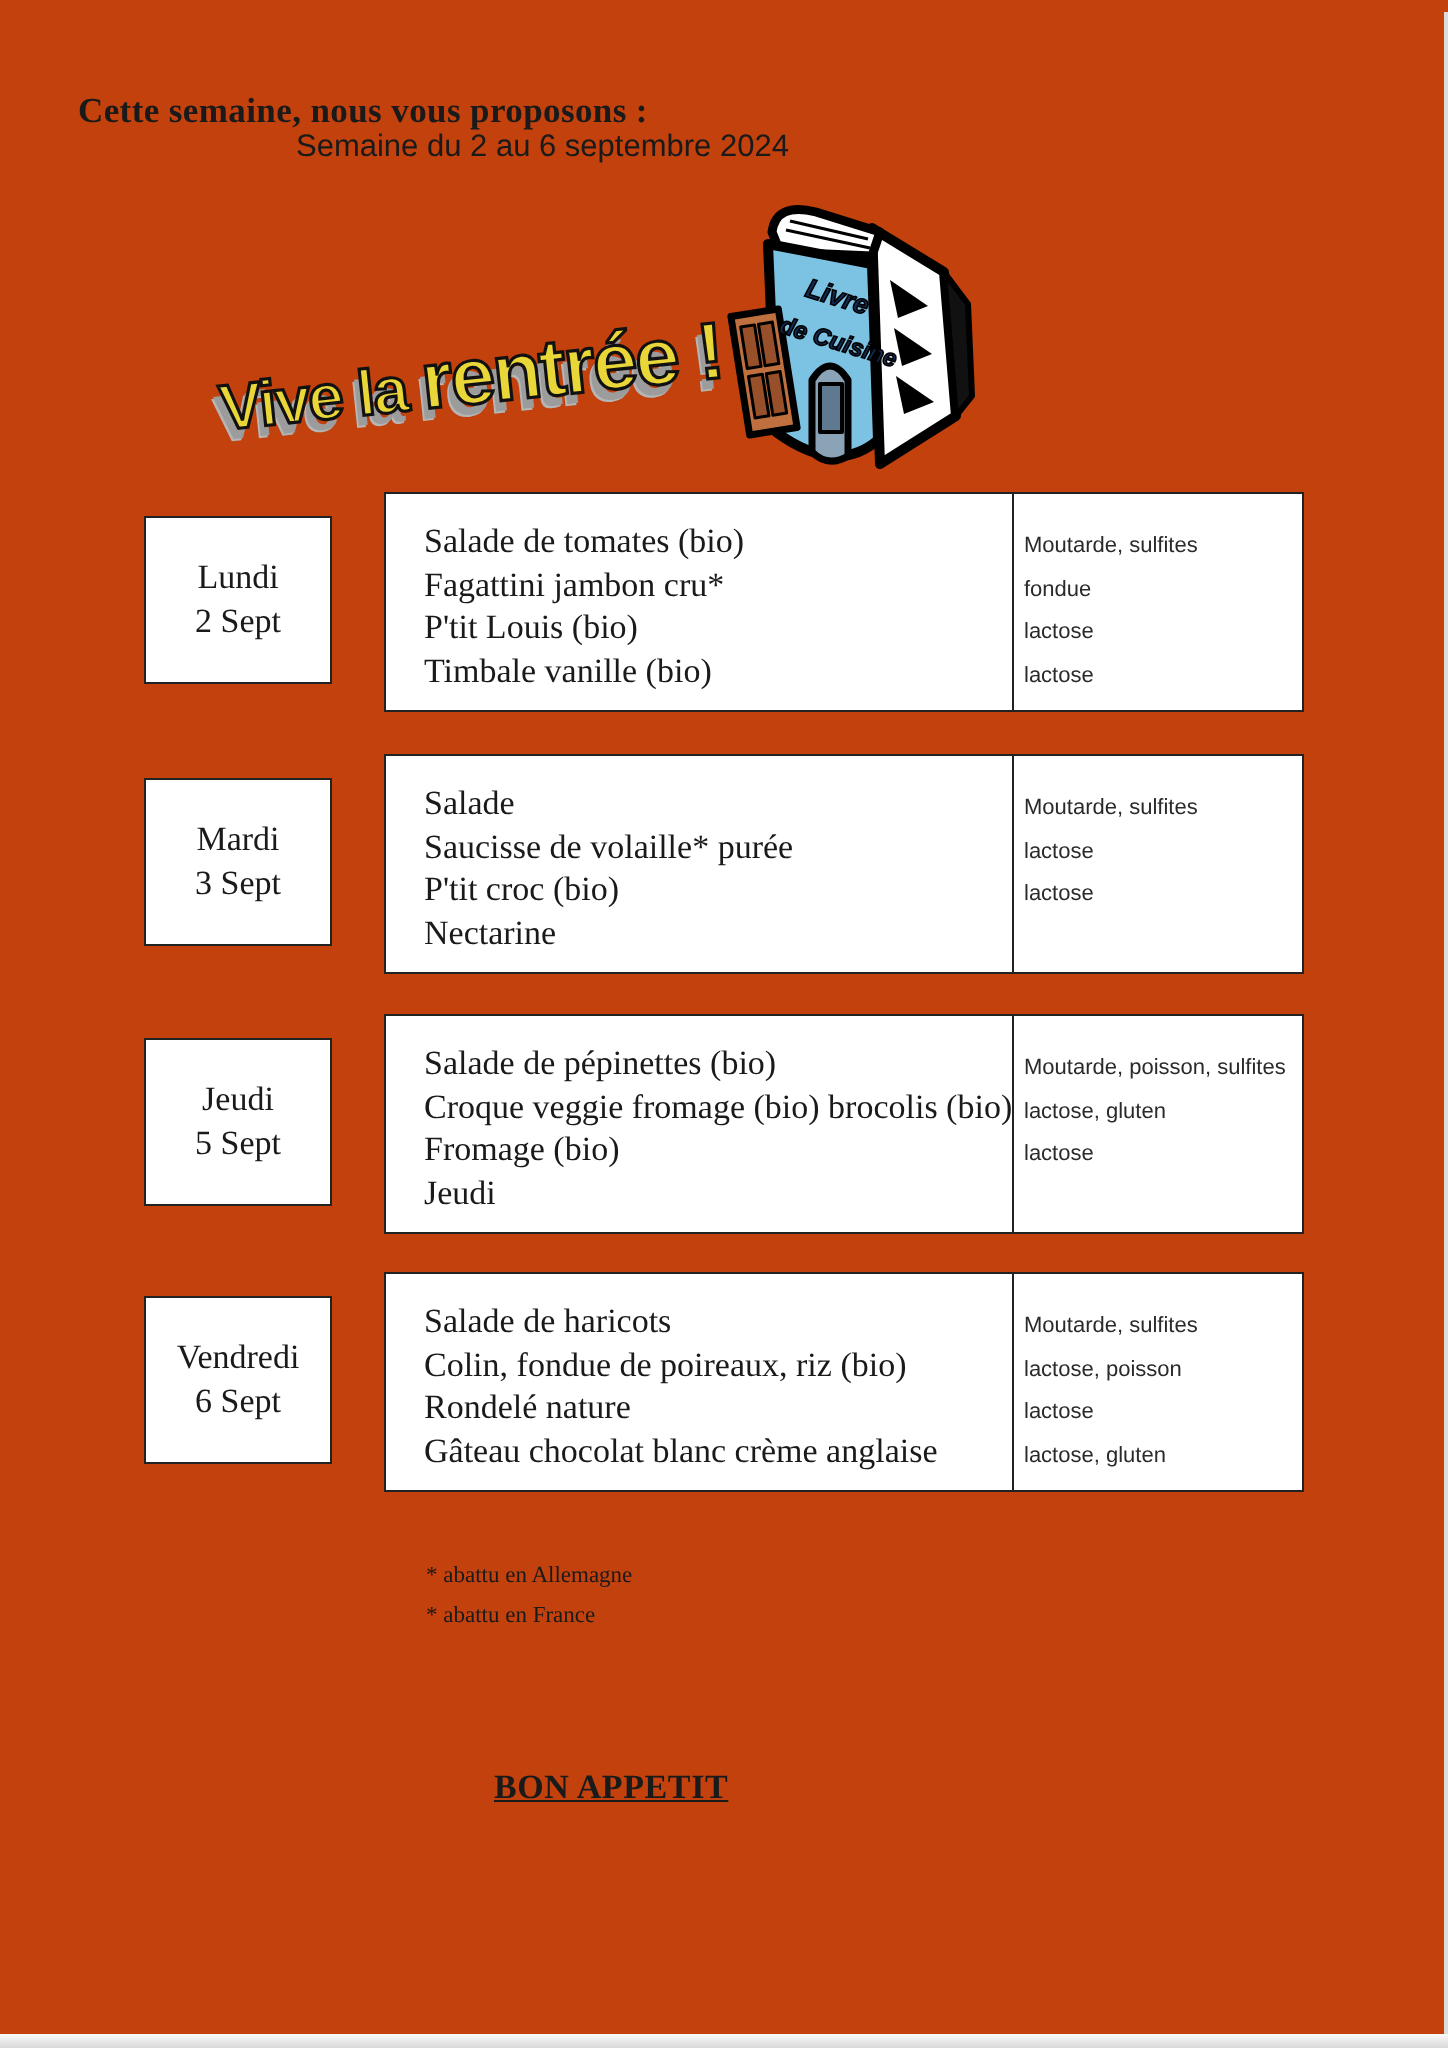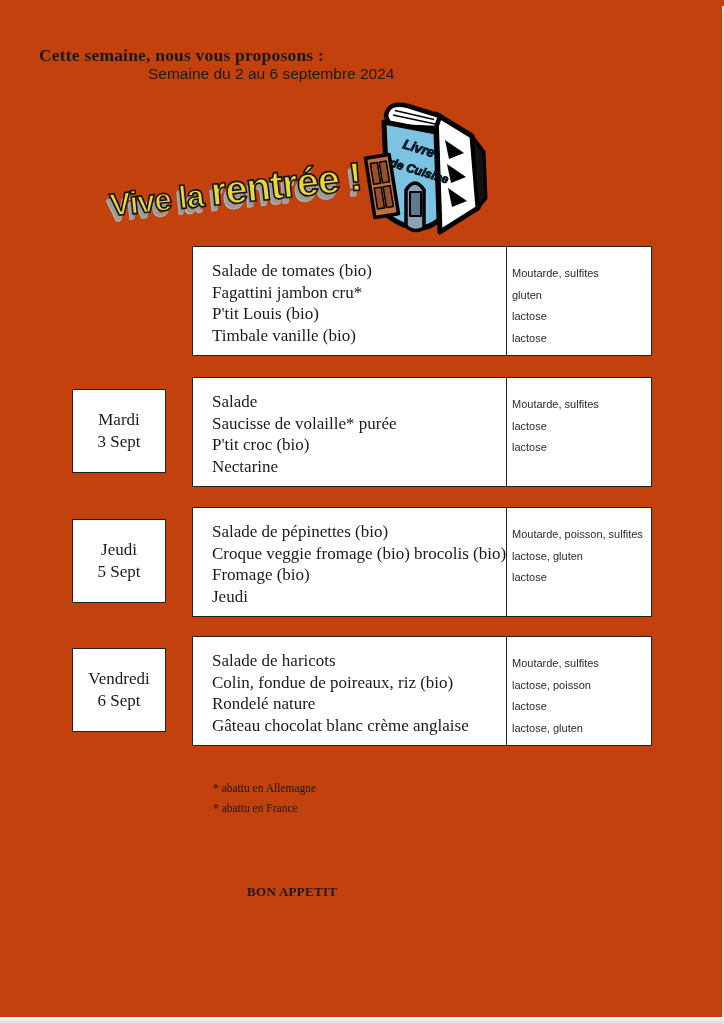--- a/index.html
+++ b/index.html
@@ -34,21 +34,21 @@
   .menu-box{
     position:absolute;left:192px;top:0;width:460px;height:110px;
     border:1.7px solid #222;background:#fff;display:flex;box-sizing:border-box;
   }
   .dish-col{width:314px;box-sizing:border-box;padding:13px 0 0 19px;border-right:1.4px solid #222;overflow:hidden;}
   .dish-line{height:21.5px;line-height:21.5px;font-size:17px;white-space:nowrap;}
   .allergen-col{flex:1;box-sizing:border-box;padding:16px 0 0 5px;font-family:"Liberation Sans",sans-serif;color:#2a2a2a;overflow:hidden;}
   .allergen-line{height:21.6px;line-height:21.6px;font-size:11px;white-space:nowrap;}
   
   .footnotes{position:absolute;left:213px;top:779px;font-size:11.5px;line-height:19.5px;}
-  .bon-appetit{position:absolute;left:247px;top:884px;font-size:13px;font-weight:bold;letter-spacing:.3px;}
+  .bon-appetit{position:absolute;left:247px;top:884px;font-size:17px;font-weight:bold;letter-spacing:.3px;text-decoration:underline;}
   
   .scan-edge-right{position:absolute;right:0;top:6px;width:2px;height:1018px;background:#dcdcdc;}
   .scan-edge-bottom{position:absolute;left:0;bottom:0;width:724px;height:7px;background:linear-gradient(#fafafa,#d9d9d9);}
 </style>
 </head>
 <body>
 
 <div class="page">
 
   <div class="title1">Cette semaine, nous vous proposons :</div>
@@ -83,30 +83,34 @@
         <rect x="38" y="93" width="7" height="21" fill="#98502a" stroke-width="1.5"></rect>
         <rect x="47" y="93" width="7" height="21" fill="#98502a" stroke-width="1.5"></rect>
       </g>
     </g>
 
     <text x="66" y="54" transform="rotate(17 66 54)" font-family="Liberation Sans, sans-serif" font-size="13.5" font-weight="bold" font-style="italic" fill="#152a52" stroke="#000" stroke-width="0.8">Livre</text>
     <text x="53" y="72" transform="rotate(17 53 72)" font-family="Liberation Sans, sans-serif" font-size="12" font-weight="bold" font-style="italic" fill="#152a52" stroke="#000" stroke-width="0.8">de Cuisine</text>
   </svg>
 
   <div class="day-row" style="top:246px;">
+    <div class="day-box">
+      <div>Lundi</div>
+      <div>2 Sept</div>
+    </div>
     <div class="menu-box">
       <div class="dish-col">
         <div class="dish-line">Salade de tomates (bio)</div>
         <div class="dish-line">Fagattini jambon cru*</div>
         <div class="dish-line">P'tit Louis (bio)</div>
         <div class="dish-line">Timbale vanille (bio)</div>
       </div>
       <div class="allergen-col">
         <div class="allergen-line">Moutarde, sulfites</div>
-        <div class="allergen-line">gluten</div>
+        <div class="allergen-line">fondue</div>
         <div class="allergen-line">lactose</div>
         <div class="allergen-line">lactose</div>
       </div>
     </div>
   </div>
 
   <div class="day-row" style="top:377px;">
     <div class="day-box">
       <div>Mardi</div>
       <div>3 Sept</div>

